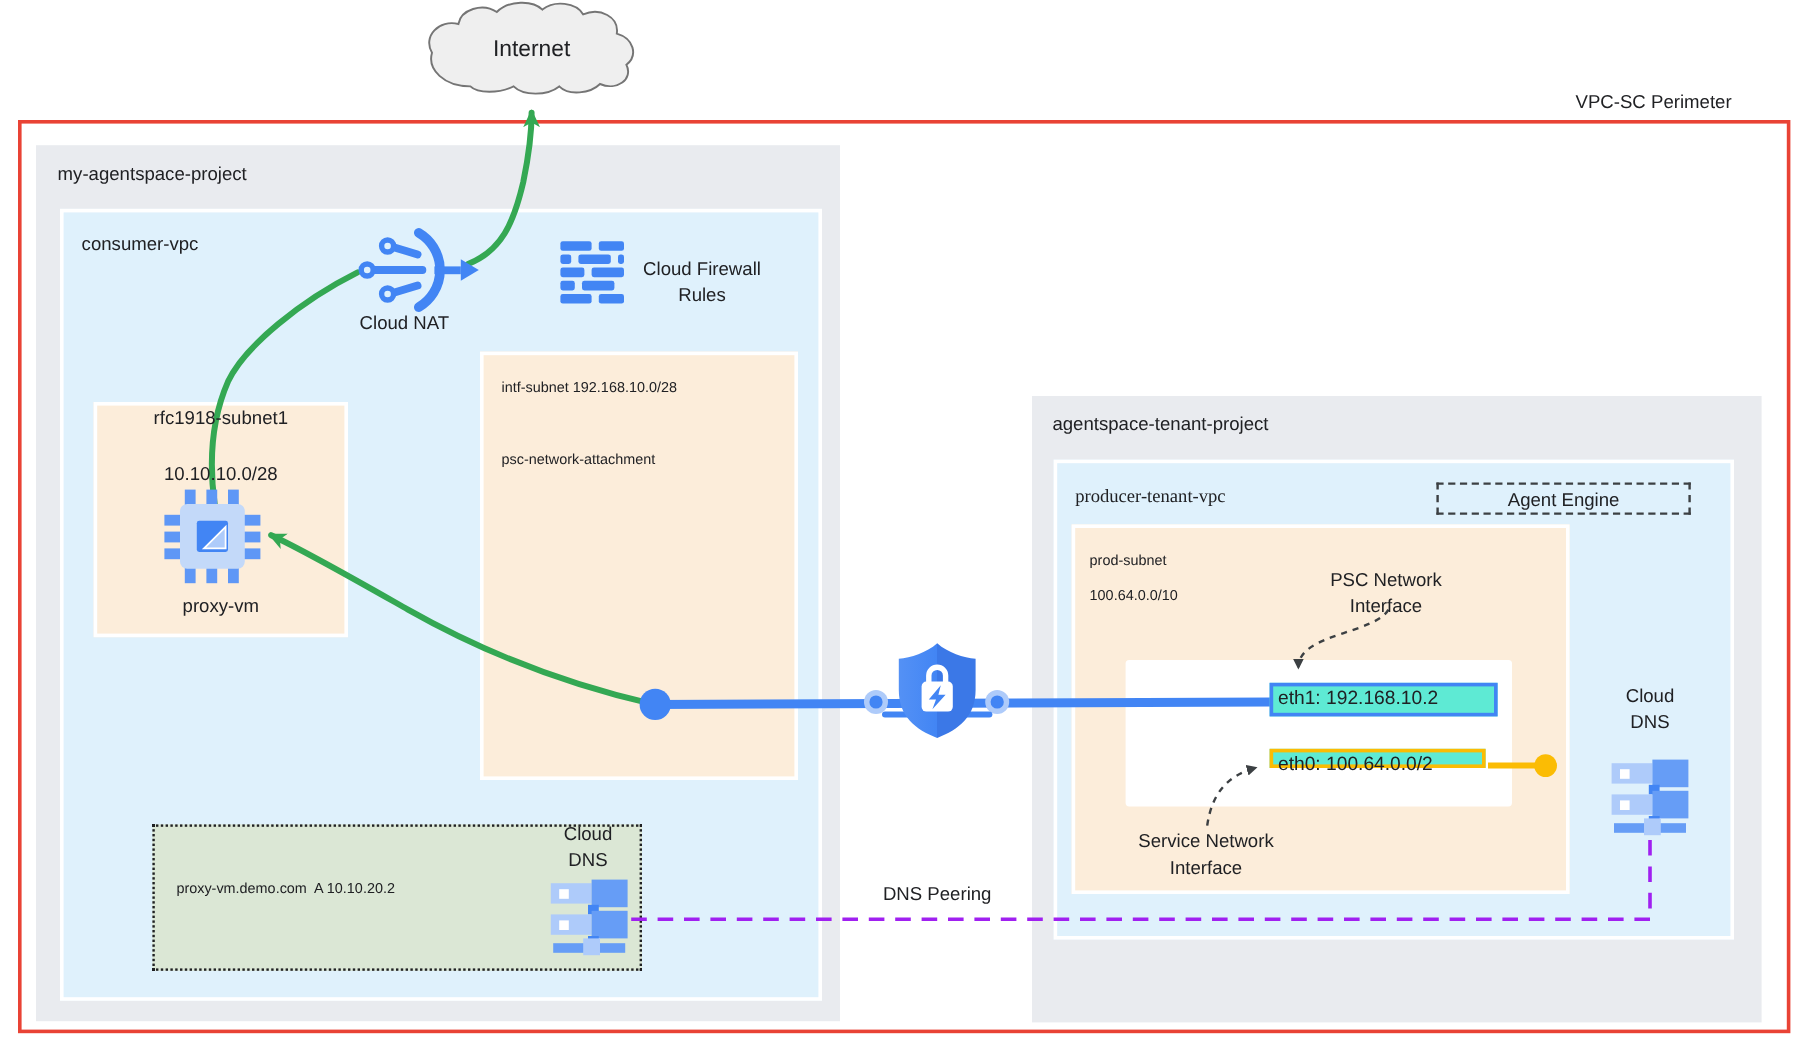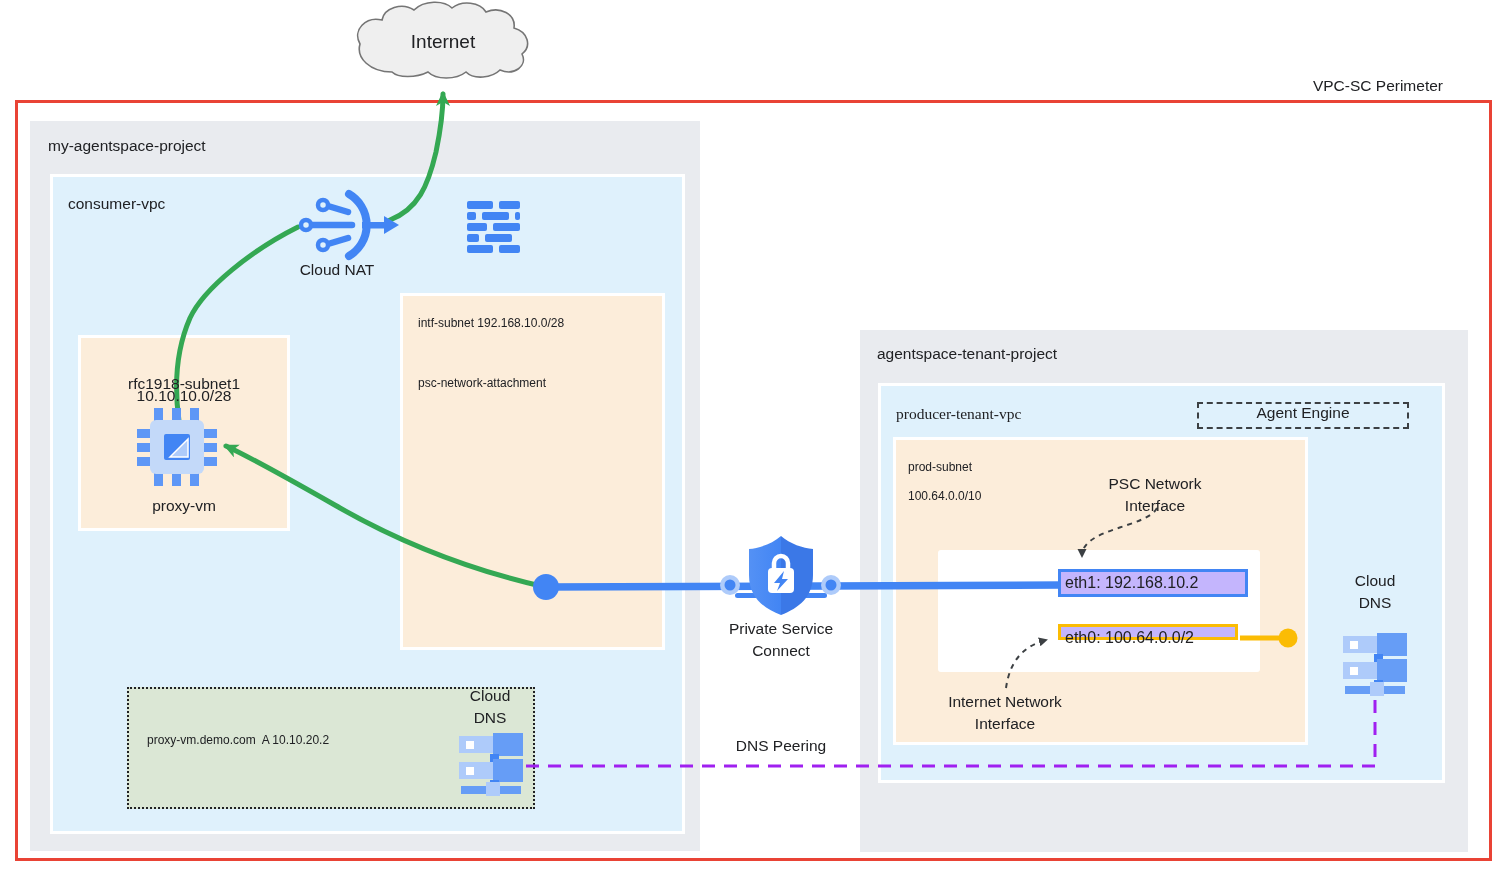--- a/index.html
+++ b/index.html
@@ -15,26 +15,26 @@
   .greenzone{background:#DBE7D5;border:2px dotted #202124;}
   .whitecard{background:#fff;border-radius:3px;}
   .label{position:absolute;font-size:15.5px;line-height:20px;white-space:nowrap;}
   .c{text-align:center;}
   .lh22{line-height:22px;}
   .s16{font-size:12px;}
   .pre{white-space:pre;text-align:right;}
   svg.overlay{position:absolute;left:0;top:0;z-index:2;pointer-events:none;}
   .bg{z-index:1;}
   .fg{z-index:3;}
-  .ethbox{position:absolute;z-index:3;box-sizing:border-box;background:#c4b5fd;
+  .ethbox{position:absolute;z-index:3;box-sizing:border-box;background:#5eead4;
     font-size:16px;line-height:22px;padding:0 4px;white-space:nowrap;}
   .eth1{border:3px solid #4285F4;}
   .eth0{border:3px solid #FBBC04;}
   .agent-engine{position:absolute;z-index:3;box-sizing:border-box;border:2px dashed #3C4043;
-    display:flex;align-items:flex-start;justify-content:center;font-size:15.5px;}
+    display:flex;align-items:flex-end;justify-content:center;font-size:15.5px;}
 </style>
 </head>
 <body>
 
 <div class="canvas">
 
   <div class="box bg perimeter" style="left:15px;top:100px;width:1477px;height:761px;"></div>
   <div class="box bg gray" style="left:30px;top:121px;width:670px;height:730px;"></div>
   <div class="box bg blue" style="left:50px;top:174px;width:635px;height:660px;"></div>
   <div class="box bg peach" style="left:400px;top:293px;width:265px;height:357px;"></div>
@@ -174,55 +174,55 @@
     </g>
   </svg>
 
   <div class="label fg" style="left:1243px;top:76px;width:200px;text-align:right;">VPC-SC Perimeter</div>
   <div class="label fg c" style="left:343px;top:32px;width:200px;font-size:19px;">Internet</div>
 
   <div class="label fg" style="left:48px;top:136px;">my-agentspace-project</div>
   <div class="label fg" style="left:68px;top:194px;">consumer-vpc</div>
   <div class="label fg c" style="left:267px;top:260px;width:140px;">Cloud NAT</div>
 
+  <div class="label fg c lh22" style="left:515px;top:214px;width:140px;">
+    <div>Cloud Firewall</div>
+    <div>Rules</div>
+  </div>
 
   <div class="label fg s16" style="left:418px;top:313px;">intf-subnet 192.168.10.0/28</div>
   <div class="label fg s16" style="left:418px;top:373px;">psc-network-attachment</div>
 
-  <div class="label fg c" style="left:94px;top:374px;width:180px;">rfc1918-subnet1</div>
+  <div class="label fg c" style="left:94px;top:339px;width:180px;">rfc1918-subnet1</div>
   <div class="label fg c" style="left:94px;top:386px;width:180px;">10.10.10.0/28</div>
   <div class="label fg c" style="left:94px;top:496px;width:180px;">proxy-vm</div>
 
   <div class="label fg s16 pre" style="left:147px;top:730px;">proxy-vm.demo.com  A 10.10.20.2</div>
   <div class="label fg c lh22" style="left:450px;top:685px;width:80px;">
     <div>Cloud</div>
     <div>DNS</div>
   </div>
 
-  <div class="label fg c lh22" style="left:706px;top:618px;width:150px;">
-    <div>Private Service</div>
-    <div>Connect</div>
-  </div>
 
   <div class="label fg" style="left:877px;top:344px;">agentspace-tenant-project</div>
   <div class="label fg" style="left:896px;top:404px;font-family:Liberation Serif, serif;">producer-tenant-vpc</div>
 
   <div class="agent-engine" style="left:1197px;top:402px;width:212px;height:27px;">
     <span>Agent Engine</span>
   </div>
 
   <div class="label fg s16" style="left:908px;top:457px;">prod-subnet</div>
   <div class="label fg s16" style="left:908px;top:486px;">100.64.0.0/10</div>
 
   <div class="label fg c lh22" style="left:1085px;top:473px;width:140px;">
     <div>PSC Network</div>
     <div>Interface</div>
   </div>
   <div class="label fg c lh22" style="left:925px;top:691px;width:160px;">
-    <div>Internet Network</div>
+    <div>Service Network</div>
     <div>Interface</div>
   </div>
 
   <div class="ethbox eth1" style="left:1058px;top:569px;width:190px;height:28px;">eth1: 192.168.10.2</div>
   <div class="ethbox eth0" style="left:1058px;top:624px;width:180px;height:16px;">eth0: 100.64.0.0/2</div>
 
   <div class="label fg c lh22" style="left:1335px;top:570px;width:80px;">
     <div>Cloud</div>
     <div>DNS</div>
   </div>

